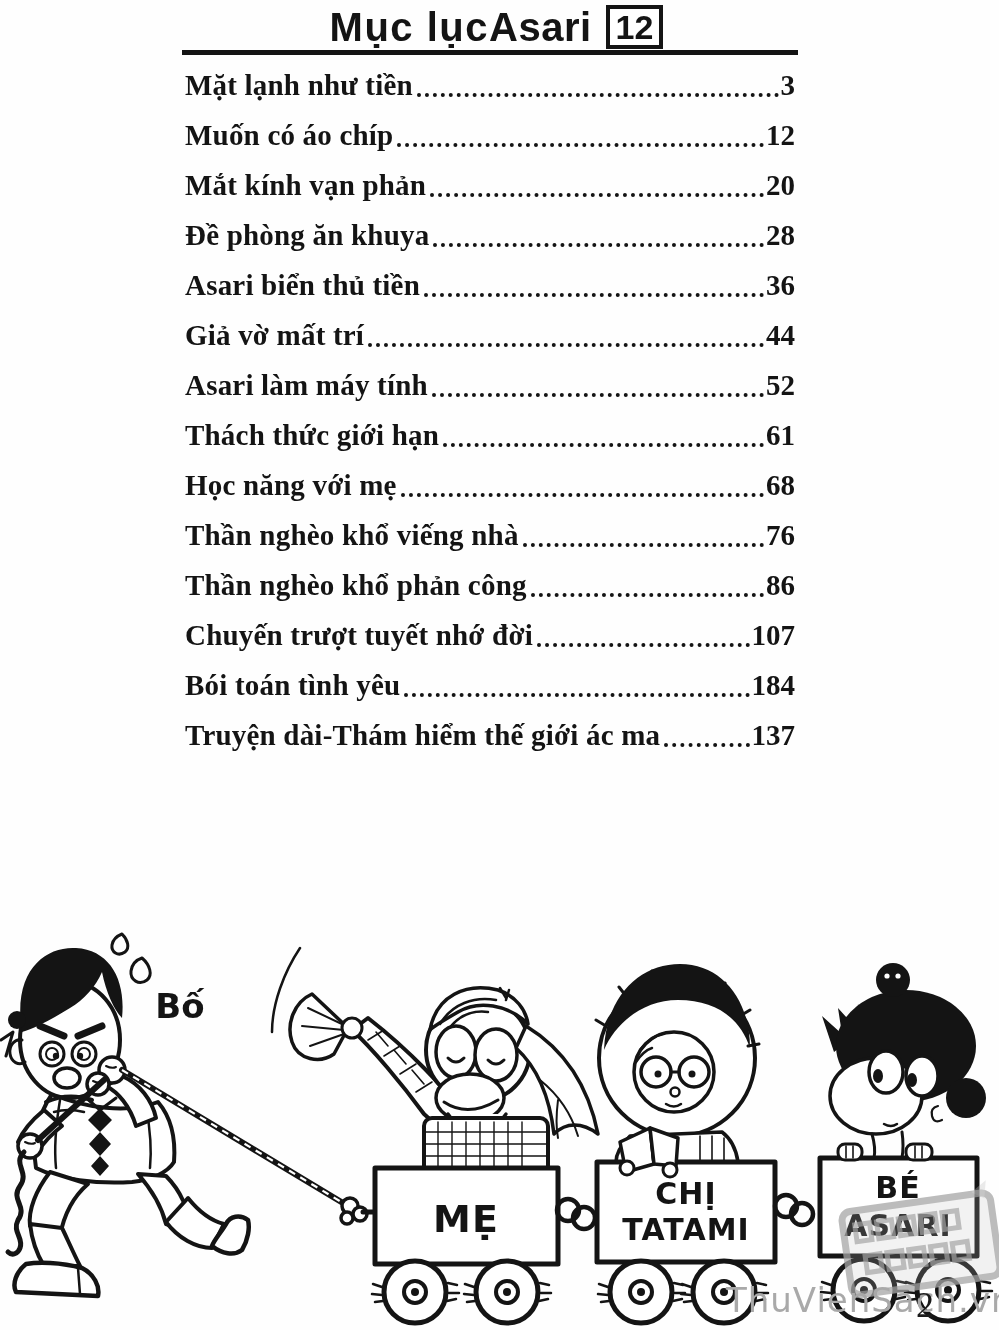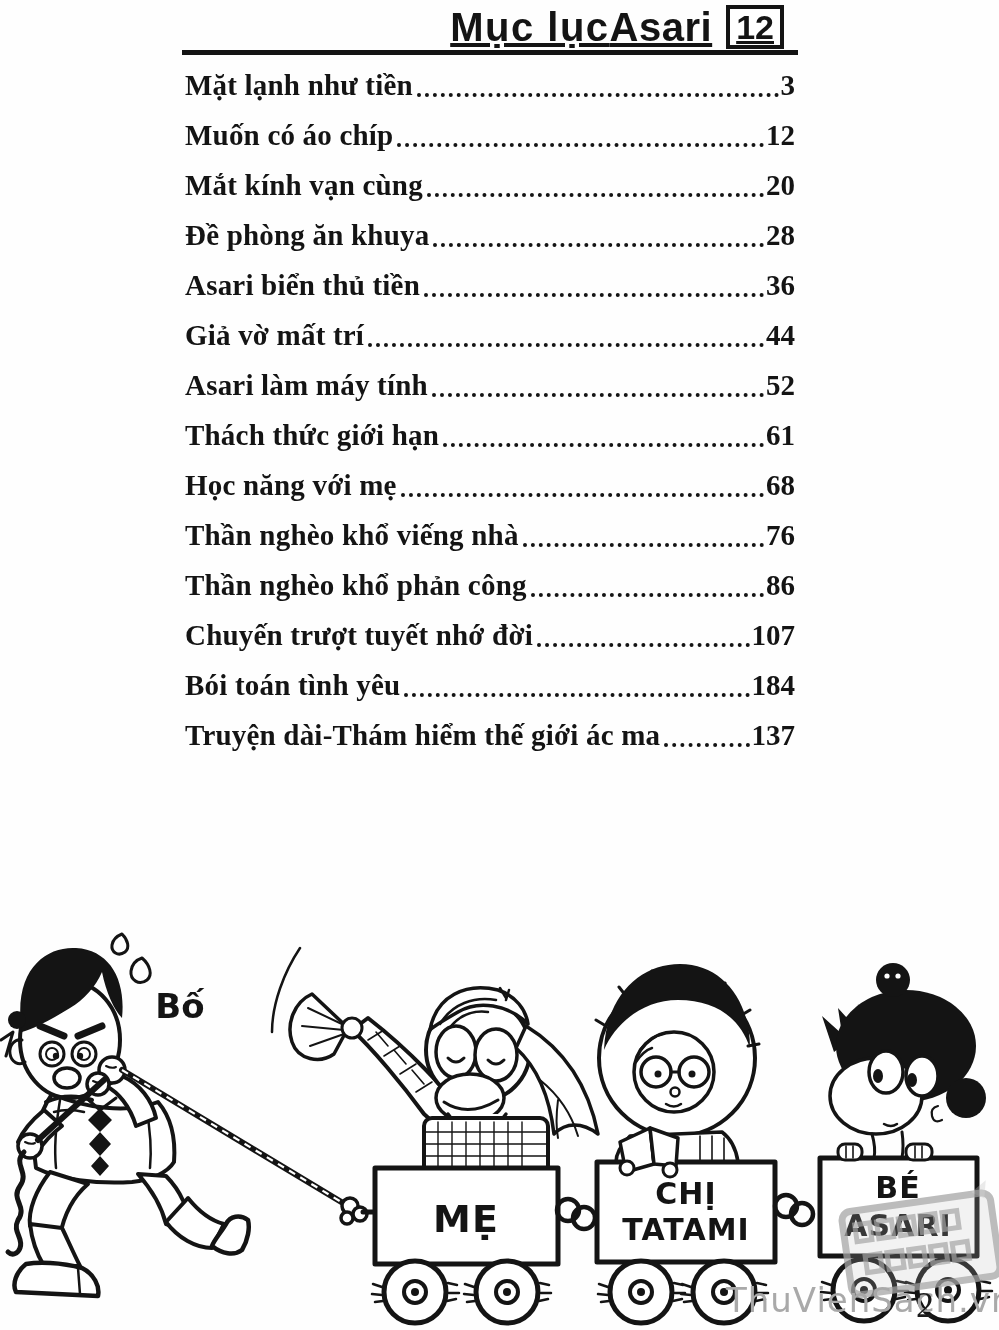--- a/index.html
+++ b/index.html
@@ -1,22 +1,22 @@
 <!DOCTYPE html>
 <html><head>
 <meta charset="utf-8">
 <style>
   html,body{margin:0;padding:0;}
   body{
     width:999px;height:1330px;position:relative;overflow:hidden;
     background:#fefefe;color:#141414;
     font-family:"Liberation Sans",sans-serif;
   }
-  .hdr{position:absolute;left:187px;top:5px;width:597px;
-       display:flex;justify-content:flex-end;align-items:flex-start;text-decoration:underline;}
+  .hdr{position:absolute;left:198px;top:5px;width:597px;
+       display:flex;justify-content:center;align-items:flex-start;}
   .hdr-title{font:700 40px/44px "Liberation Sans",sans-serif;letter-spacing:1.5px;}
   .hdr-right{display:flex;align-items:flex-start;}
   .hdr-series{font:700 40px/44px "Liberation Sans",sans-serif;letter-spacing:0.5px;}
   .vol-badge{border:4px solid #141414;font:700 34px/36px "Liberation Sans",sans-serif;
              padding:0 6px;margin-left:14px;background:#fff;}
   .rule{position:absolute;left:182px;top:50px;width:616px;height:5px;background:#141414;}
   .toc{position:absolute;left:185px;top:57px;width:610px;}
   .toc-row{height:50px;display:flex;align-items:flex-start;padding-top:14px;box-sizing:border-box;}
   .toc-title{font:700 29px/29px "Liberation Serif",serif;white-space:nowrap;letter-spacing:0.2px;}
   .toc-dots{flex:1;border-bottom:4px dotted #141414;align-self:flex-end;margin:0 2px 10px 4px;min-width:20px;}
@@ -50,21 +50,21 @@
       <span class="toc-title">Mặt lạnh như tiền</span>
       <span class="toc-dots"></span>
       <span class="toc-page">3</span>
     </div>
   <div class="toc-row">
       <span class="toc-title">Muốn có áo chíp</span>
       <span class="toc-dots"></span>
       <span class="toc-page">12</span>
     </div>
   <div class="toc-row">
-      <span class="toc-title">Mắt kính vạn cùng</span>
+      <span class="toc-title">Mắt kính vạn phản</span>
       <span class="toc-dots"></span>
       <span class="toc-page">20</span>
     </div>
   <div class="toc-row">
       <span class="toc-title">Đề phòng ăn khuya</span>
       <span class="toc-dots"></span>
       <span class="toc-page">28</span>
     </div>
   <div class="toc-row">
       <span class="toc-title">Asari biển thủ tiền</span>

